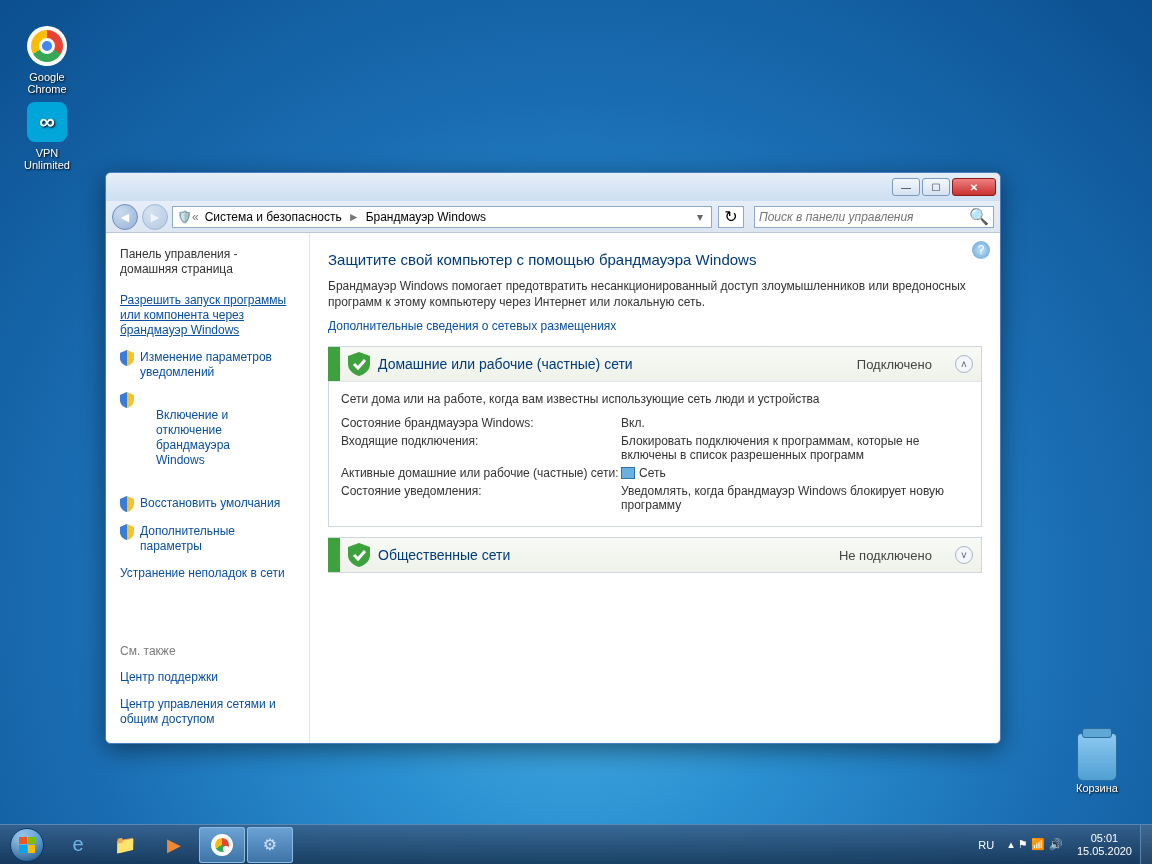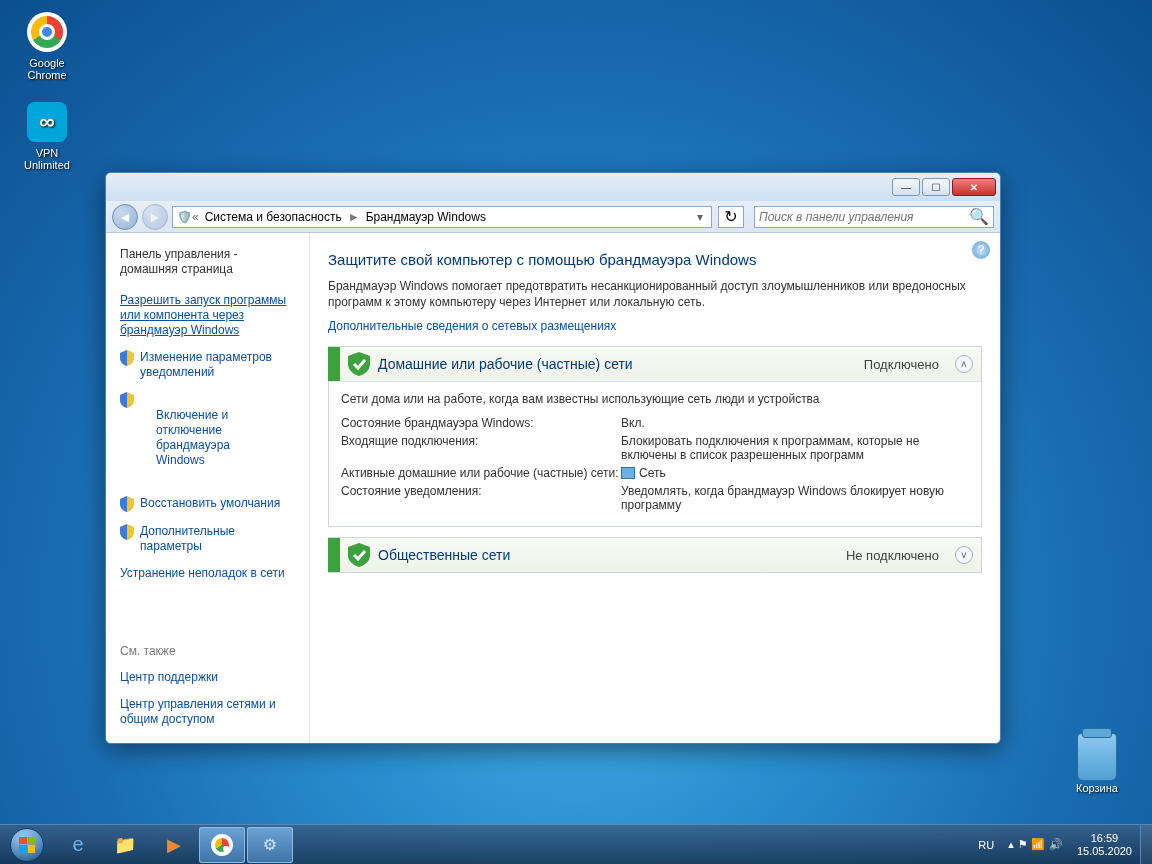--- a/index.html
+++ b/index.html
@@ -60,38 +60,38 @@
 .main .help { position: absolute; top: 8px; right: 10px; width: 18px; height: 18px; border-radius: 50%; background: radial-gradient(#c7e2f7,#5aa0d8); color: #fff; font-size: 12px; display: flex; align-items: center; justify-content: center; cursor: pointer; }
 .main h1 { font-size: 15px; font-weight: normal; color: #003b7a; margin-bottom: 10px; }
 .desc { color: #333; line-height: 1.35; margin-bottom: 6px; }
 .mlink { color: #0a50a1; cursor: pointer; display: inline-block; margin: 3px 0; }
 
 .panel { border: 1px solid #cfd6e0; margin-top: 10px; }
 .panel-head { display: flex; align-items: center; height: 34px; background: linear-gradient(#f8faf6,#eef2e9); padding: 0 8px; cursor: pointer; }
 .panel-strip { width: 12px; height: 34px; margin: -1px 8px -1px -9px; }
 .panel-strip.green { background: #3da13d; }
 .panel-title { font-size: 14px; color: #003b7a; flex: 1; display: flex; align-items: center; gap: 8px; }
-.panel-status { color: #444; font-size: 13px; margin-right: 16px; }
+.panel-status { color: #444; font-size: 13px; margin-right: 23px; }
 .chev { width: 18px; height: 18px; border: 1px solid #aab4c4; border-radius: 50%; background: #f3f6fa; display: flex; align-items: center; justify-content: center; font-size: 10px; color: #556; }
 .panel-body { padding: 10px 12px; border-top: 1px solid #e2e6ec; }
 .panel-sub { color: #333; margin-bottom: 10px; }
 .row { display: flex; margin: 4px 0; }
 .row .k { width: 280px; color: #333; }
 .row .v { flex: 1; color: #333; }
 .netico { display: inline-block; width: 14px; height: 12px; background: #6ab0e2; border: 1px solid #2d72ab; vertical-align: -2px; margin-right: 4px; }
 .shield-check { width: 22px; height: 24px; }
 
 
 .arrow { position: absolute; left: 318px; top: 265px; width: 90px; height: 60px; pointer-events: none; }
 .arrow svg { width: 100%; height: 100%; }
 </style>
 </head>
 <body>
 
-<div class="desktop-icon" style="left:12px;top:10px">
+<div class="desktop-icon" style="left:12px;top:24px">
   <div class="iconbox">
       <div class="chrome-icon"></div>
     </div>
   <div>Google Chrome</div>
 </div>
 <div class="desktop-icon" style="left:12px;top:100px">
   <div class="iconbox">
       <div class="vpn-icon">∞</div>
     </div>
   <div>VPN Unlimited</div>
@@ -256,18 +256,18 @@
     </div>
   <div class="tb-right">
     <div class="tb-lang">RU</div>
     <div class="tray">
       <span>▴</span>
       <span>⚑</span>
       <span>📶</span>
       <span>🔊</span>
     </div>
     <div class="tb-time">
-      <div>16:59</div>
+      <div>05:01</div>
       <div>15.05.2020</div>
     </div>
     <div class="show-desktop"></div>
   </div>
 </div>
 
 </body></html>

